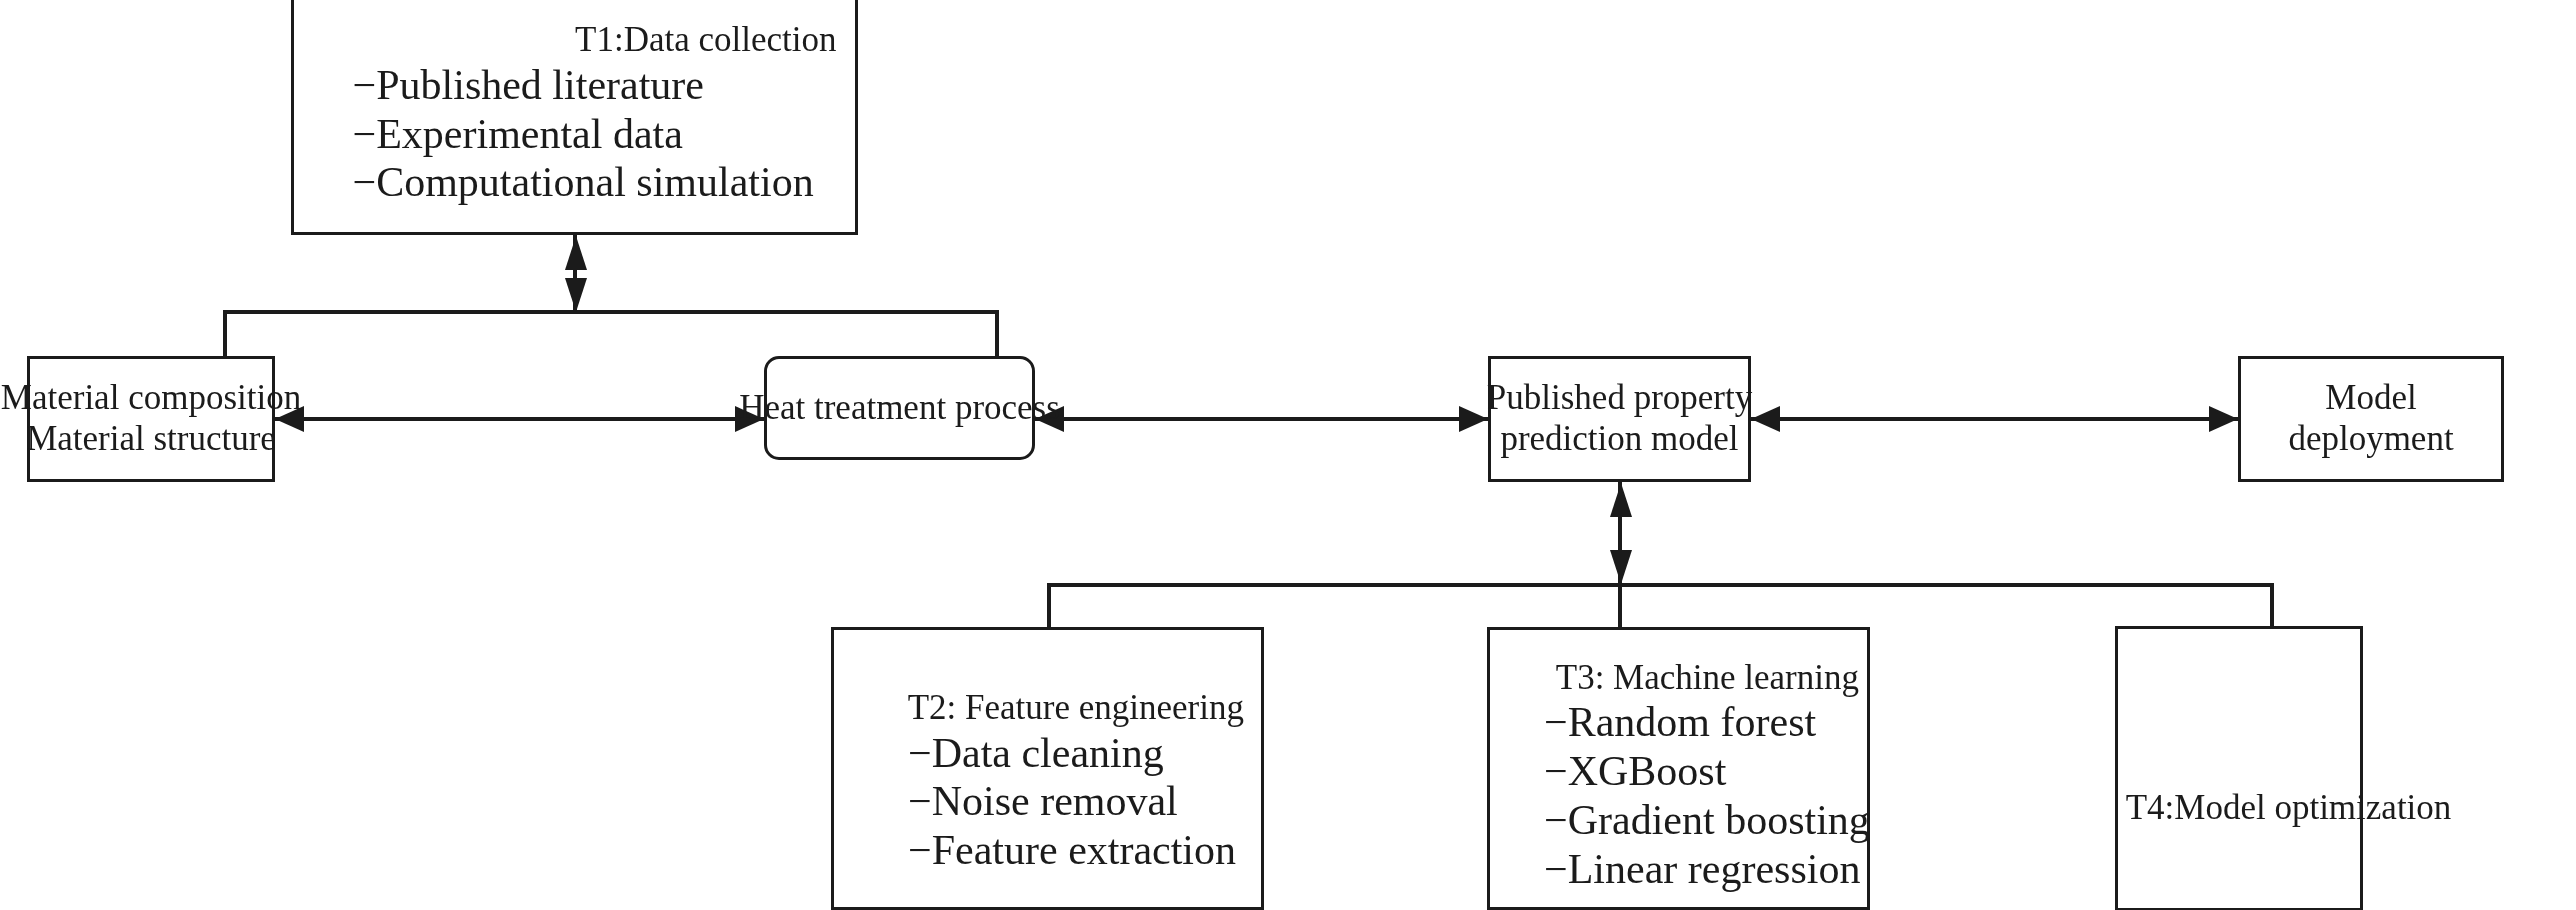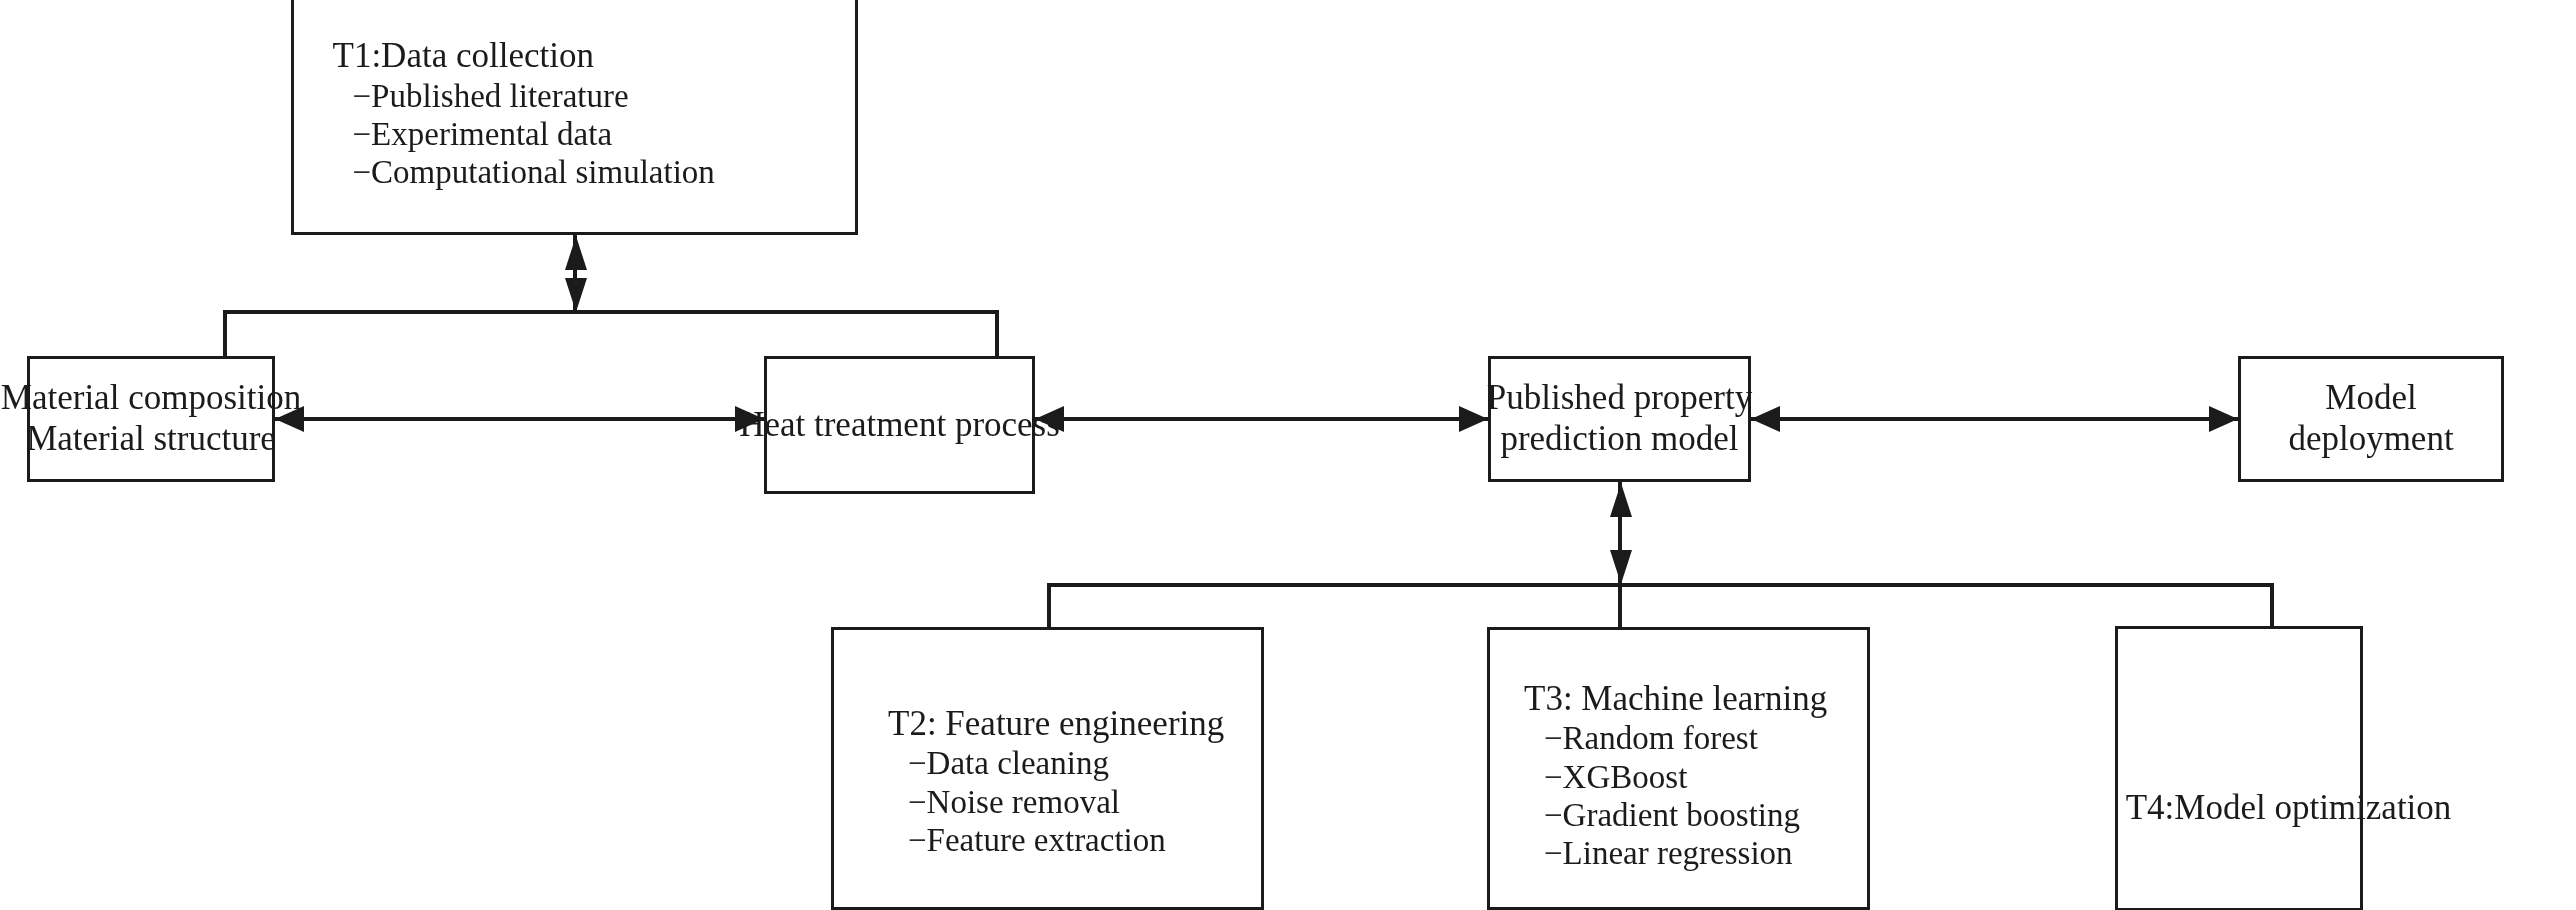--- a/index.html
+++ b/index.html
@@ -28,33 +28,34 @@
     z-index: 5;
   }
   .node.center {
     align-items: center;
     text-align: center;
   }
   .node-title {
     font-size: 35px;
     line-height: 1.16;
     white-space: nowrap;
+    text-align: right;
   }
   .node-line {
     font-size: 35px;
     line-height: 1.16;
     white-space: nowrap;
   }
   .bullets {
     list-style: none;
     margin: 0;
     padding: 0;
   }
   .bullets li {
-    font-size: 33px;
+    font-size: 42px;
     line-height: 1.16;
     white-space: nowrap;
   }
   .pad-l { padding-left: 20px; }
   .indent { padding-left: 40px; }
 
   
   .hline {
     position: absolute;
     height: 3.8px;
@@ -129,21 +130,21 @@
 
   <div class="node center" style="left:27px; top:356px; width:248px; height:126px;">
     <div class="node-line">Material composition</div>
     <div class="node-line">Material structure</div>
   </div>
 
   <div class="arrow-shaft-h" style="left:275px; top:417px; width:490px;"></div>
   <div class="ah-left" style="left:275px; top:406px;"></div>
   <div class="ah-right" style="left:735px; top:406px;"></div>
 
-  <div class="node center" style="left:764px; top:356px; width:271px; height:138px;">
+  <div class="node center" style="left:764px; top:356px; width:271px; height:104px;border-radius:15px;">
     <div class="node-line">Heat treatment process</div>
   </div>
 
   <div class="arrow-shaft-h" style="left:1035px; top:417px; width:453px;"></div>
   <div class="ah-left" style="left:1035px; top:406px;"></div>
   <div class="ah-right" style="left:1459px; top:406px;"></div>
 
   <div class="node center" style="left:1488px; top:356px; width:263px; height:126px;">
     <div class="node-line">Published property</div>
     <div class="node-line">prediction model</div>

